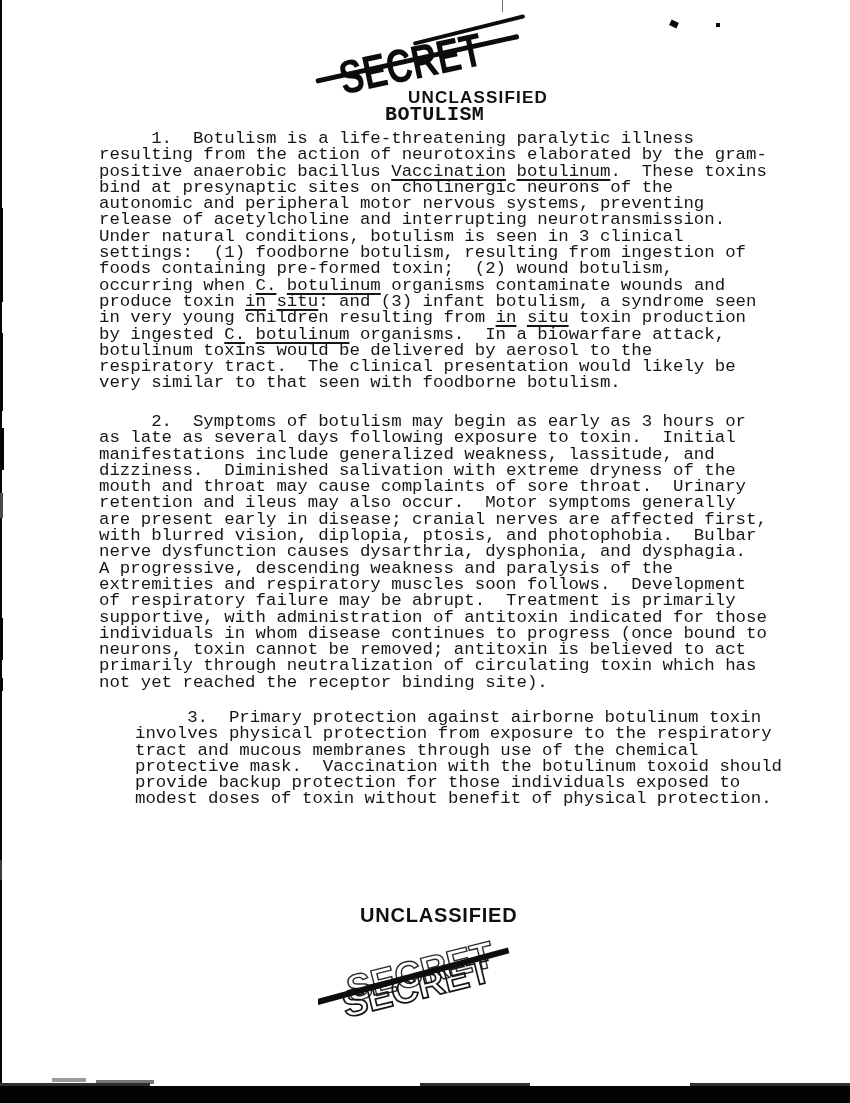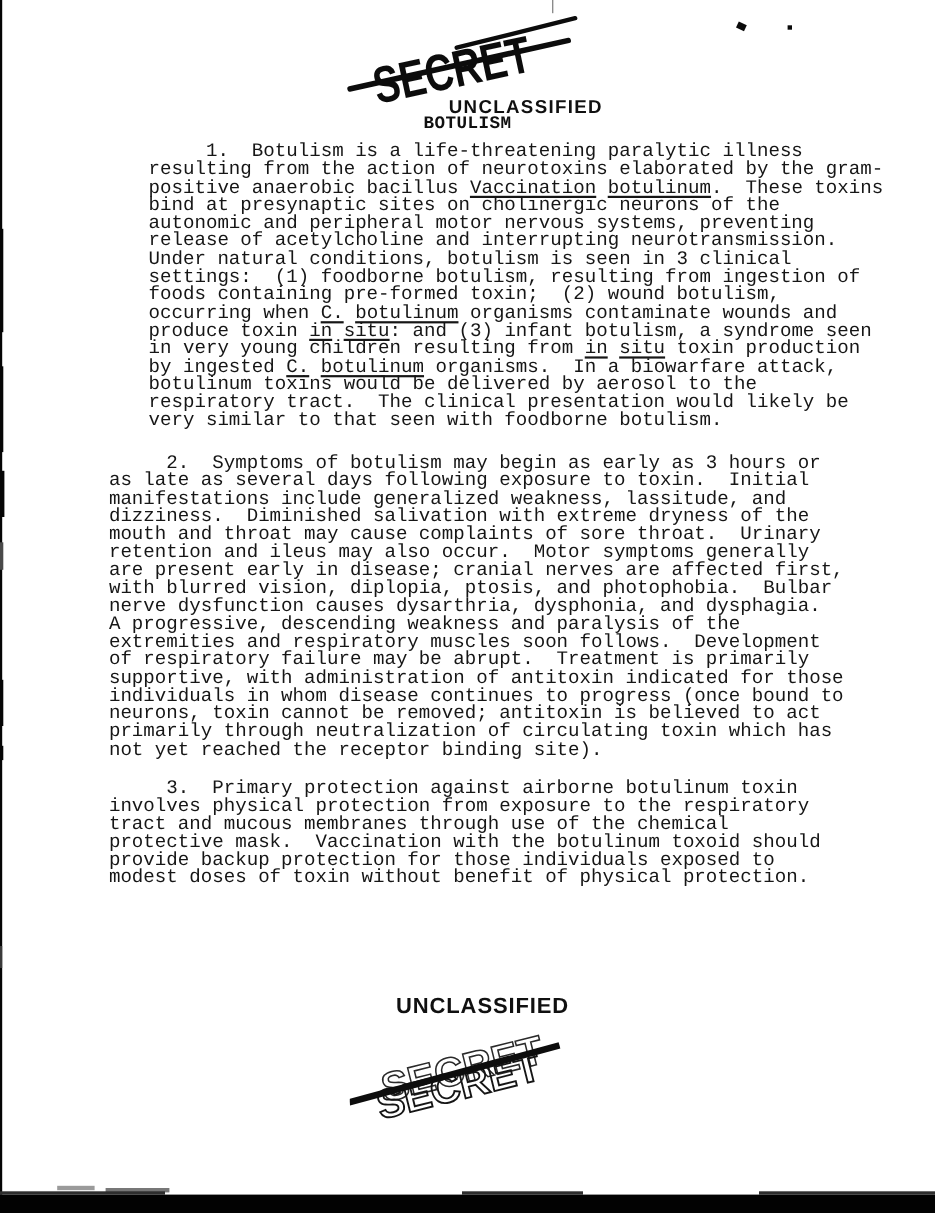--- a/index.html
+++ b/index.html
@@ -17,21 +17,21 @@
   pre.para .u{text-decoration:underline;text-underline-offset:3px;text-decoration-thickness:1.5px;}
   
   .uncl-top{
     position:absolute;left:408px;top:88px;
     font-family:"Liberation Sans",sans-serif;font-weight:bold;
     font-size:17px;letter-spacing:1.2px;color:#101010;
   }
   .doc-title{
     position:absolute;left:385px;top:103px;
     font-family:"Liberation Mono",monospace;font-weight:bold;
-    font-size:16px;letter-spacing:0.4px;color:#101010;
+    font-size:20px;letter-spacing:0.4px;color:#101010;
   }
   .uncl-bottom{
     position:absolute;left:360px;top:904px;
     font-family:"Liberation Sans",sans-serif;font-weight:bold;
     font-size:20px;letter-spacing:0.8px;color:#101010;
   }
   
   .stamp-top{
     position:absolute;left:338px;top:34px;width:172px;height:54px;
     transform:rotate(-12deg);transform-origin:center center;
@@ -62,21 +62,21 @@
 
   <div class="stamp-top">
     <span class="stamp-top-text">SECRET</span>
     <div class="strike strike-mid"></div>
     <div class="strike strike-topline"></div>
   </div>
 
   <div class="uncl-top">UNCLASSIFIED</div>
   <div class="doc-title">BOTULISM</div>
 
-  <pre class="para" style="top:131px;margin-left:36px;">     1.  Botulism is a life-threatening paralytic illness
+  <pre class="para" style="top:131px;">     1.  Botulism is a life-threatening paralytic illness
 resulting from the action of neurotoxins elaborated by the gram-
 positive anaerobic bacillus <span class="u">Vaccination</span> <span class="u">botulinum</span>.  These toxins
 bind at presynaptic sites on cholinergic neurons of the
 autonomic and peripheral motor nervous systems, preventing
 release of acetylcholine and interrupting neurotransmission.
 Under natural conditions, botulism is seen in 3 clinical
 settings:  (1) foodborne botulism, resulting from ingestion of
 foods containing pre-formed toxin;  (2) wound botulism,
 occurring when <span class="u">C.</span> <span class="u">botulinum</span> organisms contaminate wounds and
 produce toxin <span class="u">in</span> <span class="u">situ</span>: and (3) infant botulism, a syndrome seen
@@ -95,21 +95,21 @@
 with blurred vision, diplopia, ptosis, and photophobia.  Bulbar
 nerve dysfunction causes dysarthria, dysphonia, and dysphagia.
 A progressive, descending weakness and paralysis of the
 extremities and respiratory muscles soon follows.  Development
 of respiratory failure may be abrupt.  Treatment is primarily
 supportive, with administration of antitoxin indicated for those
 individuals in whom disease continues to progress (once bound to
 neurons, toxin cannot be removed; antitoxin is believed to act
 primarily through neutralization of circulating toxin which has
 not yet reached the receptor binding site).</pre>
-  <pre class="para" style="top:710px;">     3.  Primary protection against airborne botulinum toxin
+  <pre class="para" style="top:710px;margin-left:36px;">     3.  Primary protection against airborne botulinum toxin
 involves physical protection from exposure to the respiratory
 tract and mucous membranes through use of the chemical
 protective mask.  Vaccination with the botulinum toxoid should
 provide backup protection for those individuals exposed to
 modest doses of toxin without benefit of physical protection.</pre>
 
   <div class="uncl-bottom">UNCLASSIFIED</div>
 
   <svg class="stamp-bottom" viewBox="0 0 210 85" xmlns="http://www.w3.org/2000/svg">
     <g transform="rotate(-14 105 45)">

